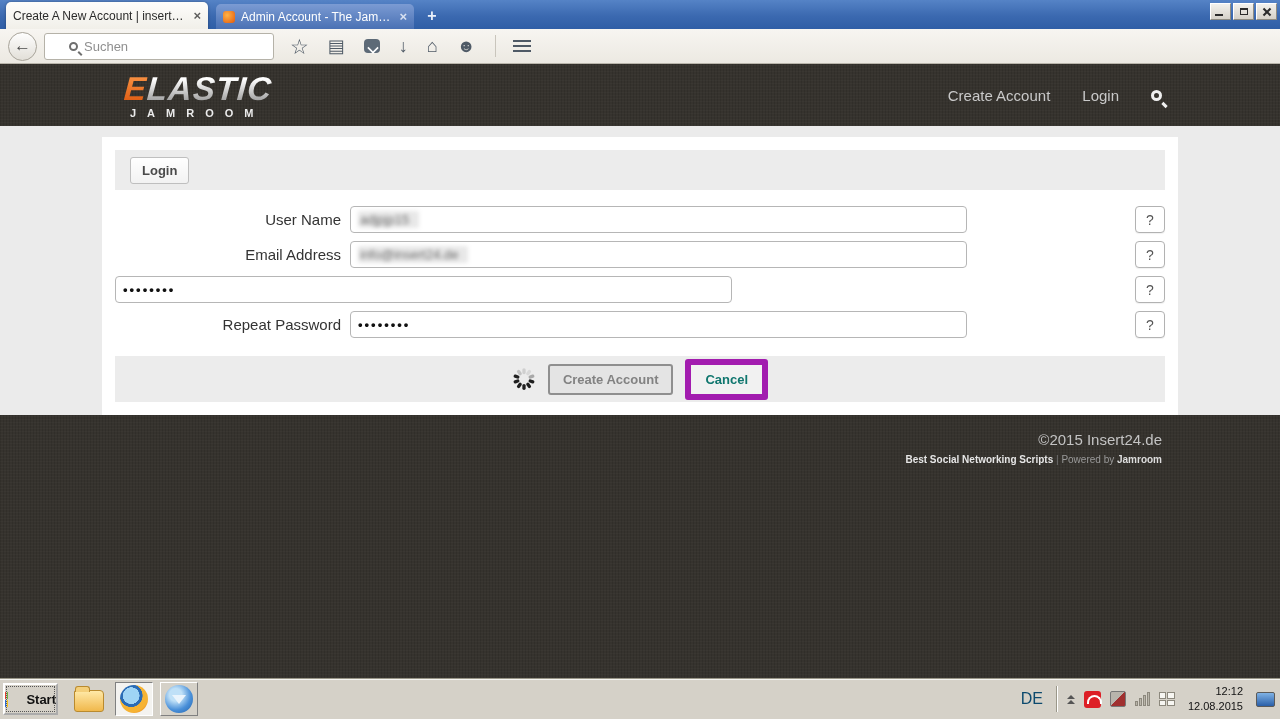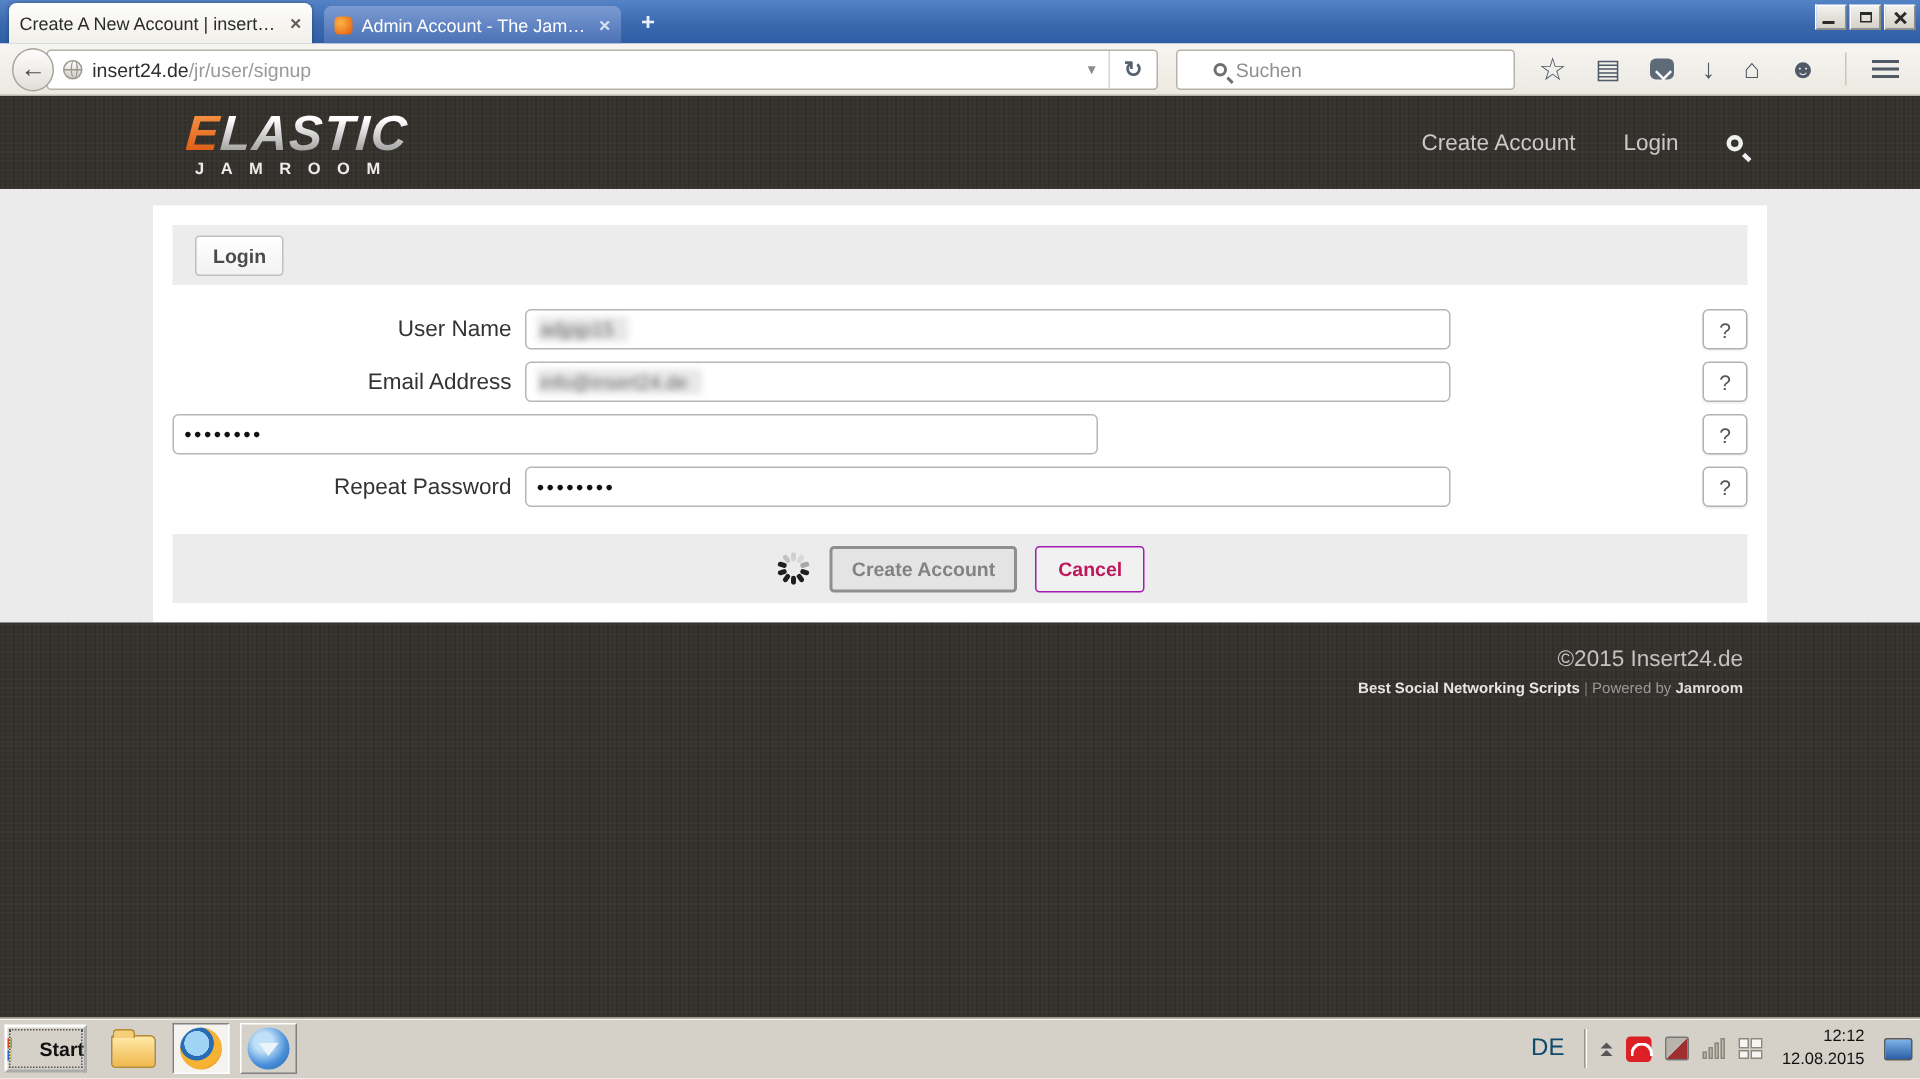--- a/index.html
+++ b/index.html
@@ -75,21 +75,21 @@
   .btn-login { padding:5px 11px; font-size:13px; font-weight:bold; color:#4a4a4a; background:linear-gradient(#fff,#f2f2f2); border:1px solid #bfbfbf; border-radius:3px; }
   .frow { display:flex; align-items:center; height:27px; margin-bottom:8px; }
   .flabel { width:235px; text-align:right; padding-right:9px; font-size:15px; color:#333; flex:none; }
   .finput { width:617px; height:27px; border:1px solid #b6b6b6; border-radius:4px; background:#fff; display:flex; align-items:center; padding:0 7px; font-size:13px; color:#555; }
   .blurval { filter:blur(2px); background:rgba(205,205,205,.45); padding:1px 10px 1px 2px; border-radius:2px; color:#6a6a6a; }
   .dots { font-size:13px; letter-spacing:2px; color:#111; font-weight:bold; }
   .help-btn { margin-left:auto; width:30px; height:27px; border:1px solid #b2b2b2; border-radius:4px; background:#fff; color:#555; font-size:14px; display:flex; align-items:center; justify-content:center; box-shadow:0 1px 1px rgba(0,0,0,.06); }
   .actions { height:46px; background:#ececec; display:flex; align-items:center; justify-content:center; gap:12px; margin-top:18px; }
   .spinner { width:24px; height:24px; }
   .btn-create { padding:6px 13px; font-size:13px; font-weight:bold; color:#828282; background:#e4e4e4; border:2px solid #8f8f8f; border-radius:3px; }
-  .btn-cancel { padding:7px 14px; font-size:13px; font-weight:bold; color:#be185d; background:#f1f1f1; border:1px solid #a21caf; border-radius:3px; }
+  .btn-cancel { padding:7px 14px; font-size:13px; font-weight:bold; color:#0f766e; background:#f1f1f1; border:6px solid #a21caf; border-radius:3px; }
 
   .site-footer { flex:1; text-align:right; padding:16px 118px 0 0; }
   .copyright { font-size:15px; color:#c3c3c3; }
   .tagline { margin-top:6px; font-size:10px; color:#9a9a9a; }
   .tag-bold { font-weight:bold; color:#e6e6e6;margin-left:24px; }
   .tag-sep { color:#777; }
   .tag-brand { font-weight:bold; color:#dedede; }
 
   
   .taskbar { height:41px; background:#d5d1c8; border-top:1px solid #9a9789; box-shadow:inset 0 1px 0 #f6f5f1; display:flex; align-items:center; padding:0 3px; }
@@ -147,30 +147,20 @@
           <span class="glyph-restore"></span>
         </div>
       <div class="win-btn">
           <span class="glyph-close"></span>
         </div>
     </div>
   </div>
 
   <div class="navbar">
     <div class="back-btn">←</div>
-    <div class="urlbar">
-      <span class="globe-icon"></span>
-      <span class="url-domain">insert24.de</span>
-      <span class="url-path">/jr/user/signup</span>
-      <span class="url-right">
-        <span class="url-caret" style="font-size:9px;">▼</span>
-        <span class="url-sep"></span>
-        <span class="url-reload">↻</span>
-      </span>
-    </div>
     <div class="searchbox">
       <span class="mag"></span>
       <input type="text" placeholder="Suchen" style="">
     </div>
     <div class="tool-icons">
       <span class="ti ti-star">☆</span>
       <span class="ti">▤</span>
       <span class="pocket"></span>
       <span class="ti ti-down">↓</span>
       <span class="ti">⌂</span>

